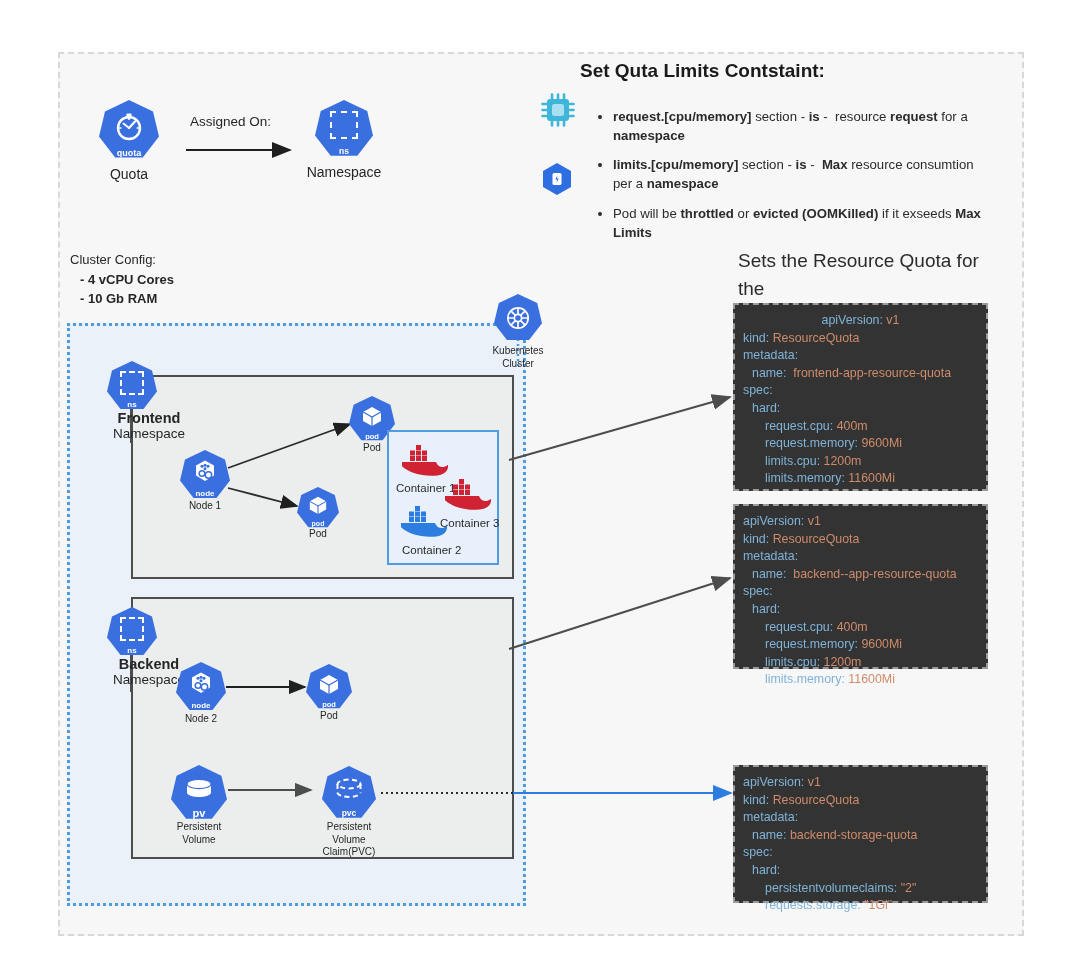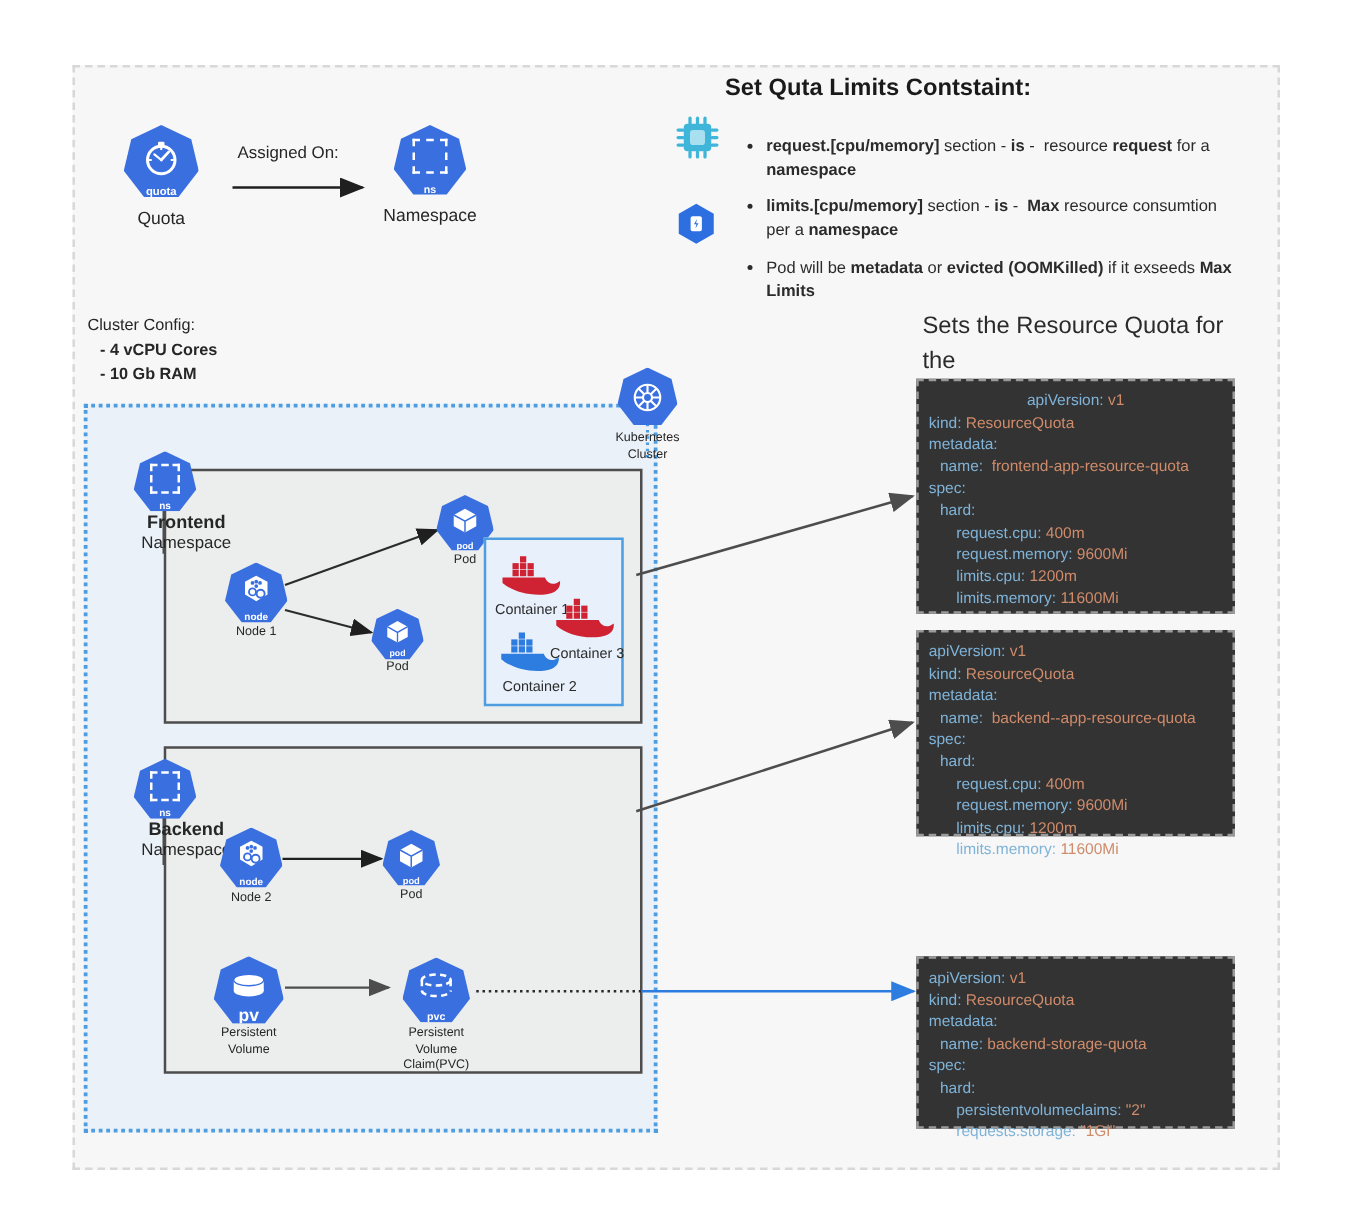--- a/index.html
+++ b/index.html
@@ -185,21 +185,21 @@
 
   <div class="bullets" style="left:580px;top:90px;width:430px;">
     <ul>
       <li>
         <b>request.[cpu/memory]</b> section - <b>is</b> -&nbsp; resource <b>request</b> for a <b>namespace</b>
       </li>
       <li>
         <b>limits.[cpu/memory]</b> section - <b>is</b> -&nbsp; <b>Max</b> resource consumtion per a <b>namespace</b>
       </li>
       <li>
-        Pod will be <b>metadata</b> or <b>evicted (OOMKilled)</b> if it exseeds <b>Max Limits</b>
+        Pod will be <b>throttled</b> or <b>evicted (OOMKilled)</b> if it exseeds <b>Max Limits</b>
       </li>
     </ul>
   </div>
 
   <div class="cfg" style="left:70px;top:250px;">
     <div>Cluster Config:</div>
     <div style="padding-left:10px;font-weight:bold;">- 4 vCPU Cores</div>
     <div style="padding-left:10px;font-weight:bold;">- 10 Gb RAM</div>
   </div>
 
@@ -368,21 +368,21 @@
 
   <div class="hept" style="left:171px;top:765px;width:56px;height:56px;">
     <div class="glyph" style="padding-bottom:9px;">
       <svg width="30" height="24" viewBox="0 0 30 24">
         <ellipse cx="15" cy="7" rx="12" ry="4.6" fill="#ffffff"></ellipse>
         <rect x="3" y="7" width="24" height="8.5" fill="#ffffff"></rect>
         <ellipse cx="15" cy="15.5" rx="12" ry="4.6" fill="#ffffff"></ellipse>
         <ellipse cx="15" cy="7" rx="12" ry="4.6" fill="none" stroke="#3a6fe0" stroke-width="1.1"></ellipse>
       </svg>
     </div>
-    <div class="sub" style="font-size:14px;margin-top:36px;">pv</div>
+    <div class="sub" style="font-size:11px;margin-top:36px;">pv</div>
   </div>
   <div class="node-label" style="left:149px;top:821px;width:100px;">
     <span>Persistent</span><br>
     <span>Volume</span>
   </div>
 
   <div class="hept" style="left:322px;top:766px;width:54px;height:54px;">
     <div class="glyph" style="padding-bottom:9px;">
       <svg width="30" height="24" viewBox="0 0 30 24">
         <ellipse cx="15" cy="7" rx="11.5" ry="4.4" fill="none" stroke="#ffffff" stroke-width="2" stroke-dasharray="5,3.4"></ellipse>

